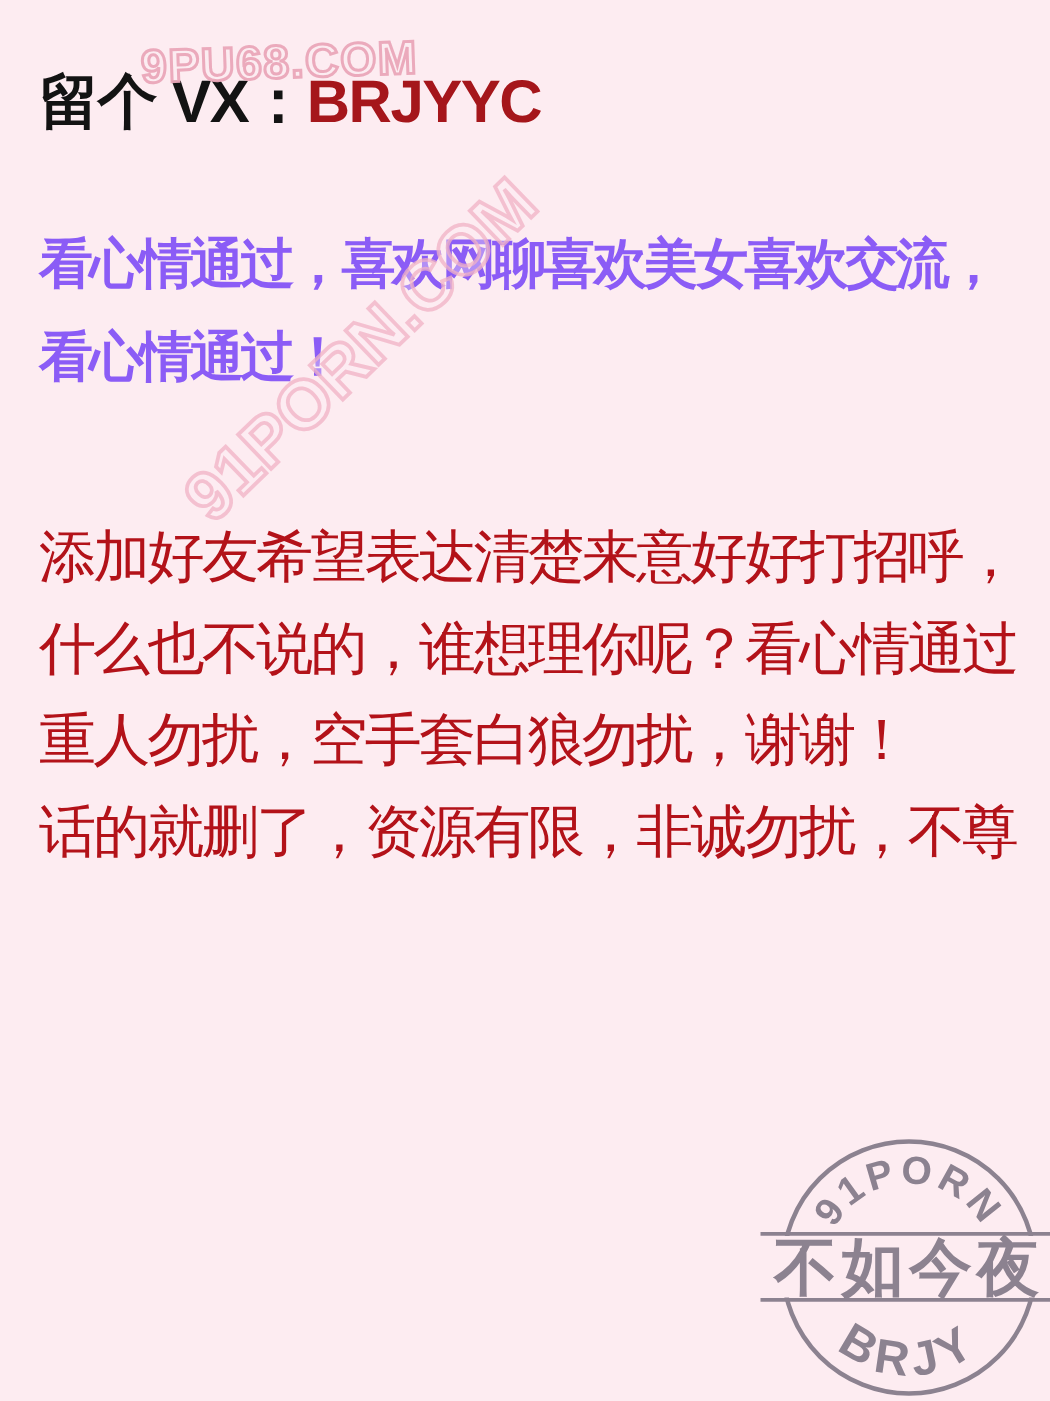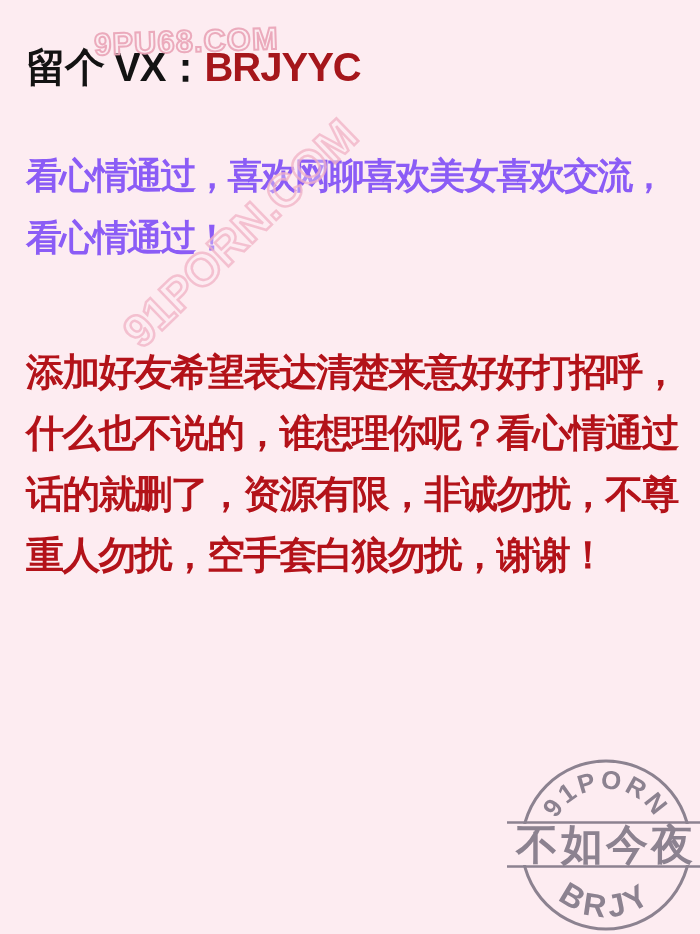--- a/index.html
+++ b/index.html
@@ -21,21 +21,21 @@
           line-height:56px;text-align:center;font-size:46px;font-weight:900;
           white-space:nowrap;color:rgba(253,238,243,0.35);
           -webkit-text-stroke:2.5px rgba(240,178,196,0.75);
           transform:rotate(-44deg);}
 
   .intro{position:absolute;left:26px;top:145px;z-index:2;
          font-size:36px;line-height:62px;font-weight:900;
          letter-spacing:-2.4px;color:#8b5cf6;white-space:nowrap;}
 
   .notice{position:absolute;left:26px;top:342px;z-index:2;
-          font-size:38px;line-height:61px;font-weight:700;
+          font-size:38px;line-height:61px;font-weight:400;
           letter-spacing:-1.8px;color:#b31219;white-space:nowrap;}
 
   .stamp{position:absolute;left:495px;top:748px;width:215px;height:186px;
          z-index:1;overflow:visible;}
   .stamp text{font-family:"Liberation Sans",sans-serif;}
 </style>
 </head>
 <body>
 
 <div class="page">
@@ -49,22 +49,22 @@
   <div class="wm-diagonal">91PORN.COM</div>
 
   <div class="intro">
     <div class="line">看心情通过，喜欢网聊喜欢美女喜欢交流，</div>
     <div class="line">看心情通过！</div>
   </div>
 
   <div class="notice">
     <div class="line">添加好友希望表达清楚来意好好打招呼，</div>
     <div class="line">什么也不说的，谁想理你呢？看心情通过</div>
+    <div class="line">重人勿扰，空手套白狼勿扰，谢谢！</div>
     <div class="line">话的就删了，资源有限，非诚勿扰，不尊</div>
-    <div class="line">重人勿扰，空手套白狼勿扰，谢谢！</div>
   </div>
 
   <svg class="stamp" viewBox="0 0 215 186">
     <circle cx="111" cy="97" r="84" fill="none" stroke="#8c8290" stroke-width="3"></circle>
     <rect x="0" y="76" width="215" height="41" fill="#fdecf1"></rect>
     <line x1="12" y1="74.5" x2="215" y2="74.5" stroke="#8c8290" stroke-width="2.5"></line>
     <line x1="12" y1="118.5" x2="215" y2="118.5" stroke="#8c8290" stroke-width="2.5"></line>
     <path id="arcTop" d="M 55,97 A 56,56 0 0 1 167,97" fill="none"></path>
     <path id="arcBottom" d="M 39,97 A 72,72 0 0 0 183,97" fill="none"></path>
     <text font-size="26" font-weight="bold" fill="#8c8290" letter-spacing="3" text-anchor="middle">

